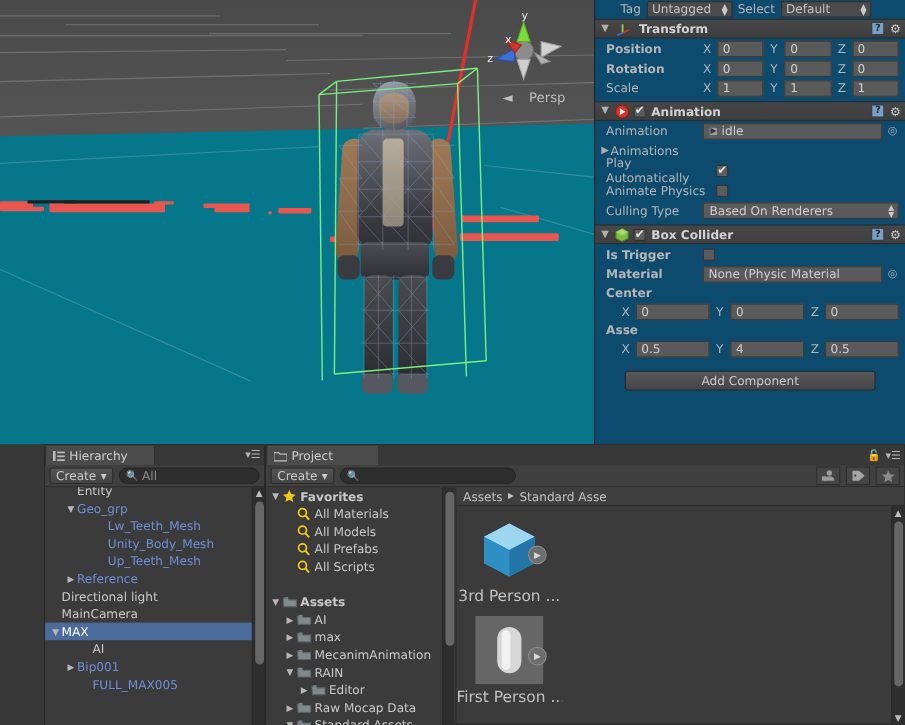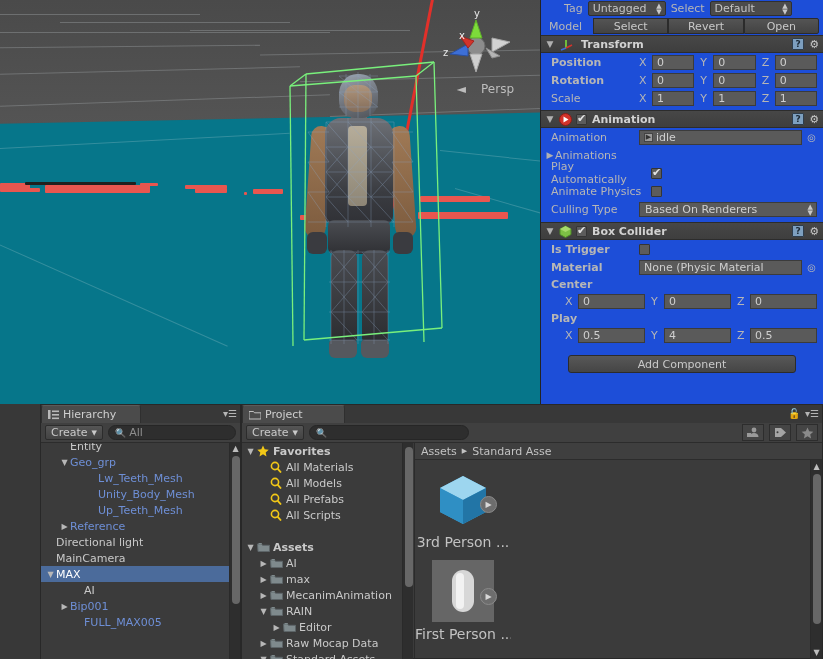--- a/index.html
+++ b/index.html
@@ -112,21 +112,21 @@
     background:#e2302a; transform:rotate(11deg); transform-origin: top center; }
 
   
   .scene-gizmo { position:absolute; right:22px; top:6px; width:84px; height:72px; }
   .persp-label { position:absolute; right:26px; top:82px; color:#bdbdbd; font-size:12px; }
   .persp-arrow { position:absolute; right:74px; top:82px; color:#bdbdbd; font-size:12px; }
 
   
   #inspector {
     position:absolute; left:540px; top:0; width:283px; height:404px;
-    background:#1d4ed8; border-left:1px solid #232323;
+    background:#0c4a6e; border-left:1px solid #232323;
     overflow:hidden;
   }
   .insp-row { display:flex; align-items:center; height:18px; padding:0 6px; }
   .insp-label { color:#b6b6b6; }
   .tagrow { height:17px; }
   .mini-sel {
     background:#4b4b4b; border:1px solid #303030; border-radius:2px;
     height:15px; color:#c4c4c4; font-size:11px; padding:0 12px 0 4px;
     position:relative; display:flex; align-items:center;
   }
@@ -459,26 +459,20 @@
         <span>Untagged</span>
         <span class="arrows">▲<br>▼</span>
       </span>
       <span class="insp-label">Select</span>
       <span class="mini-sel" style="width:82px;">
         <span>Default</span>
         <span class="arrows">▲<br>▼</span>
       </span>
     </div>
 
-    <div class="btnrow">
-      <span class="model-label">Model</span>
-      <span class="ubtn">Select</span>
-      <span class="ubtn">Revert</span>
-      <span class="ubtn">Open</span>
-    </div>
 
     <div class="comp-header">
       <span class="foldout">▼</span>
       <svg width="14" height="13" viewBox="0 0 14 13">
         <line x1="7" y1="10" x2="7" y2="2" stroke="#7ddc3a" stroke-width="1.6"></line>
         <line x1="7" y1="10" x2="2" y2="12" stroke="#3d6fd6" stroke-width="1.6"></line>
         <line x1="7" y1="10" x2="13" y2="7" stroke="#d2332b" stroke-width="1.6"></line>
       </svg>
       <span style="margin-left:4px;">Transform</span>
       <span class="comp-icons">
@@ -589,21 +583,21 @@
     <div class="prop-row" style="padding-left:24px;">
       <span class="xyz-group">
         <span class="axis-lbl">X</span>
         <span class="field">0</span>
         <span class="axis-lbl">Y</span>
         <span class="field">0</span>
         <span class="axis-lbl">Z</span>
         <span class="field">0</span>
       </span>
     </div>
-    <div class="section-title" style="font-weight:bold;">Play</div>
+    <div class="section-title" style="font-weight:bold;">Asse</div>
     <div class="prop-row" style="padding-left:24px;">
       <span class="xyz-group">
         <span class="axis-lbl">X</span>
         <span class="field">0.5</span>
         <span class="axis-lbl">Y</span>
         <span class="field">4</span>
         <span class="axis-lbl">Z</span>
         <span class="field">0.5</span>
       </span>
     </div>

